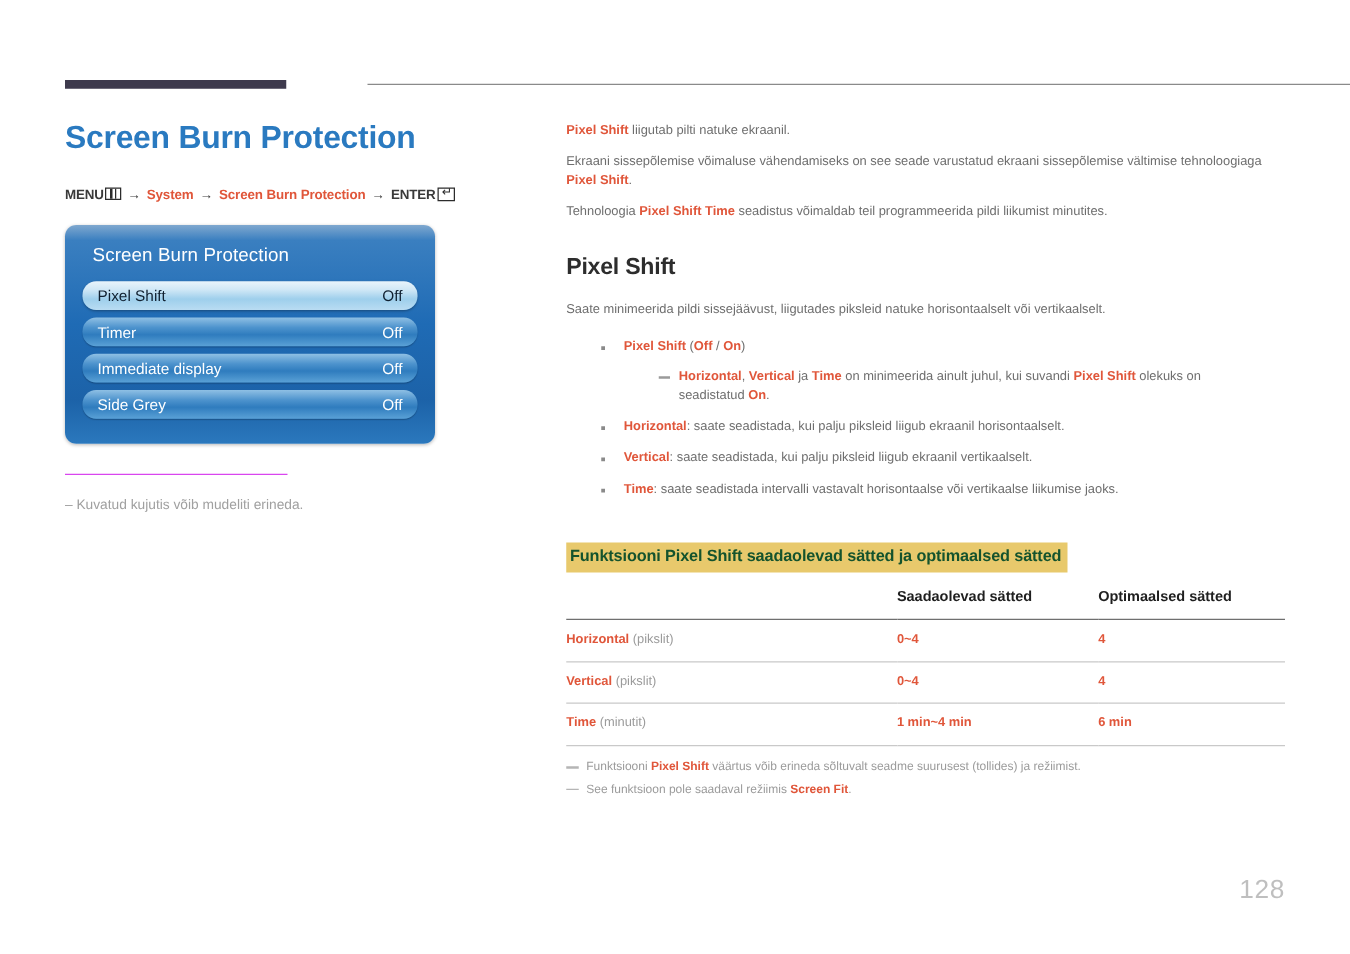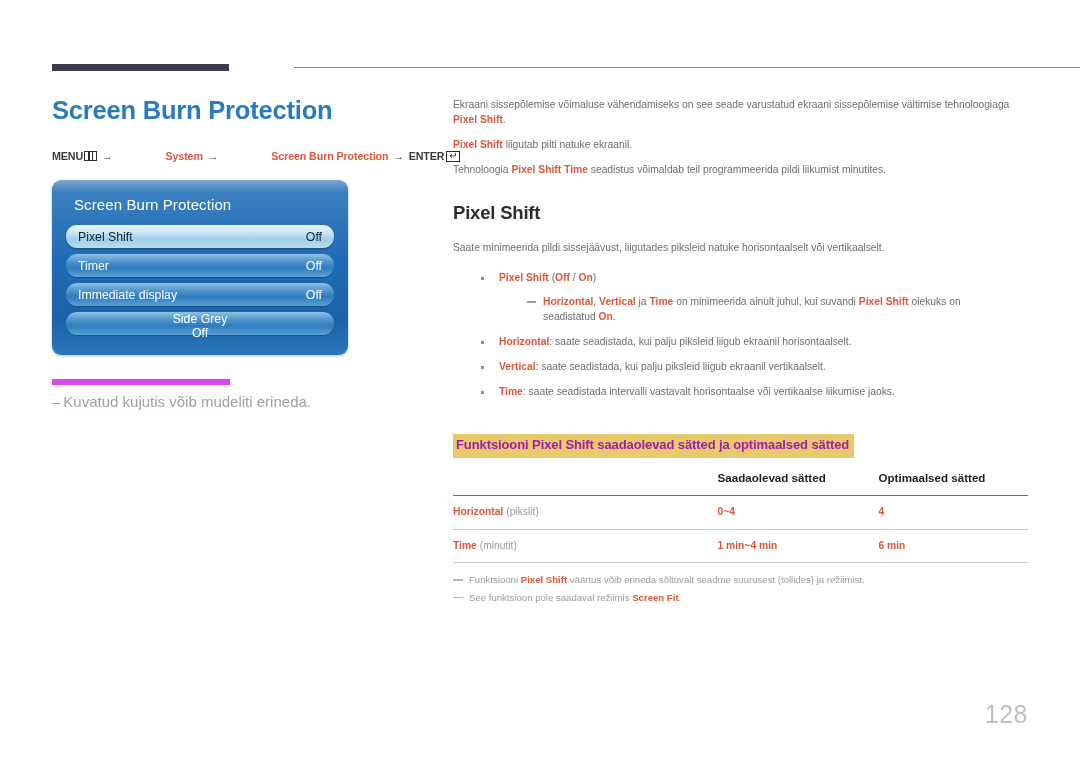--- a/index.html
+++ b/index.html
@@ -57,21 +57,21 @@
     line-height: 1.1;
   }
   .breadcrumb {
     font-size: 10.7px;
     color: #3a3a3a;
     font-weight: bold;
     margin-bottom: 18px;
     white-space: nowrap;
     letter-spacing: -0.1px;
   }
-  .breadcrumb .crumb-accent { color: #e0563a; margin-left: 48px; }
+  .breadcrumb .crumb-accent { color: #e0563a; }
   .breadcrumb .arrow { color: #3a3a3a; font-weight: normal; padding: 0 2px; }
   .icon-menu-box {
     display: inline-block;
     vertical-align: -1px;
     width: 13px;
     height: 10px;
     border: 1.3px solid #2c2c2c;
     box-sizing: border-box;
     position: relative;
     margin-left: 1px;
@@ -130,33 +130,33 @@
     display: flex;
     align-items: center;
     justify-content: space-between;
     padding: 0 12px 0 12px;
     box-sizing: border-box;
     font-size: 12.3px;
     color: #ffffff;
     background: linear-gradient(to bottom, #8fc0e4 0%, #4d93cd 35%, #2f7cbe 60%, #5aa1d6 100%);
     box-shadow: 0 1px 1px rgba(0,0,0,0.22);
   }
-  .osd-row:last-child { margin-bottom: 0; flex-direction: column; }
+  .osd-row:last-child { margin-bottom: 0; }
   .osd-row.selected {
     color: #102030;
     background: linear-gradient(to bottom, #e9f4fb 0%, #cfe7f6 30%, #9ecfec 62%, #b9dcf2 100%);
     box-shadow: 0 1px 2px rgba(0,0,0,0.3);
   }
 
   .left-note {
     margin-top: 24px;
     width: 178px;
-    border-top: 6px solid #d946ef;
-    padding-top: 7px;
-    font-size: 15px;
+    border-top: 1px solid #d946ef;
+    padding-top: 17px;
+    font-size: 11px;
     color: #a0a0a0;
     line-height: 1.35;
     white-space: nowrap;
   }
   .left-note .dash { margin-right: 3px; }
 
   
   .right-col {
     position: absolute;
     left: 453px;
@@ -208,21 +208,21 @@
     left: 28px;
     top: 6px;
     width: 9px;
     height: 1.6px;
     background: #9a9a9a;
   }
 
   .hl-title {
     display: inline-block;
     background: #e8c96c;
-    color: #a21caf;
+    color: #14532d;
     font-weight: bold;
     font-size: 13px;
     padding: 2px 5px 3px 3px;
     margin: 18px 0 0 0;
     letter-spacing: -0.1px;
   }
 
   
   table.spec {
     width: 100%;
@@ -274,21 +274,21 @@
     height: 1.6px;
     background: #b5b5b5;
   }
   .footnotes .accent { color: #e0563a; }
 
   
   .page-number {
     position: absolute;
     right: 52px;
     top: 700px;
-    font-size: 25px;
+    font-size: 21px;
     color: #bfbfbf;
     letter-spacing: 0.5px;
   }
 </style>
 </head>
 <body>
 
 <div class="top-rules">
   <div class="rule-dark"></div>
   <div class="rule-thin"></div>
@@ -329,23 +329,23 @@
     </div>
   </div>
 
   <div class="left-note">
     <span class="dash">–</span><span>Kuvatud kujutis võib mudeliti erineda.</span>
   </div>
 </div>
 
 <div class="right-col">
 
+  <p><span class="accent">Pixel Shift</span><span> liigutab pilti natuke ekraanil.</span></p>
+
   <p><span>Ekraani sissepõlemise võimaluse vähendamiseks on see seade varustatud ekraani sissepõlemise vältimise tehnoloogiaga </span><span class="accent">Pixel Shift</span><span>.</span></p>
-
-  <p><span class="accent">Pixel Shift</span><span> liigutab pilti natuke ekraanil.</span></p>
 
   <p><span>Tehnoloogia </span><span class="accent">Pixel Shift Time</span><span> seadistus võimaldab teil programmeerida pildi liikumist minutites.</span></p>
 
   <h2 class="sec-title">Pixel Shift</h2>
 
   <p>Saate minimeerida pildi sissejäävust, liigutades piksleid natuke horisontaalselt või vertikaalselt.</p>
 
   <ul class="bullets">
     <li>
       <span class="accent">Pixel Shift</span><span> (</span><span class="accent">Off</span><span> / </span><span class="accent">On</span><span>)</span>
@@ -370,20 +370,25 @@
         <th class="c2">Optimaalsed sätted</th>
       </tr>
     </thead>
     <tbody>
       <tr>
         <td><span>Horizontal</span><span class="unit"> (pikslit)</span></td>
         <td>0~4</td>
         <td>4</td>
       </tr>
       <tr>
+        <td><span>Vertical</span><span class="unit"> (pikslit)</span></td>
+        <td>0~4</td>
+        <td>4</td>
+      </tr>
+      <tr>
         <td><span>Time</span><span class="unit"> (minutit)</span></td>
         <td>1 min~4 min</td>
         <td>6 min</td>
       </tr>
     </tbody>
   </table>
 
   <div class="footnotes">
     <div class="fn"><span>Funktsiooni </span><span class="accent">Pixel Shift</span><span> väärtus võib erineda sõltuvalt seadme suurusest (tollides) ja režiimist.</span></div>
     <div class="fn"><span>See funktsioon pole saadaval režiimis </span><span class="accent">Screen Fit</span><span>.</span></div>

